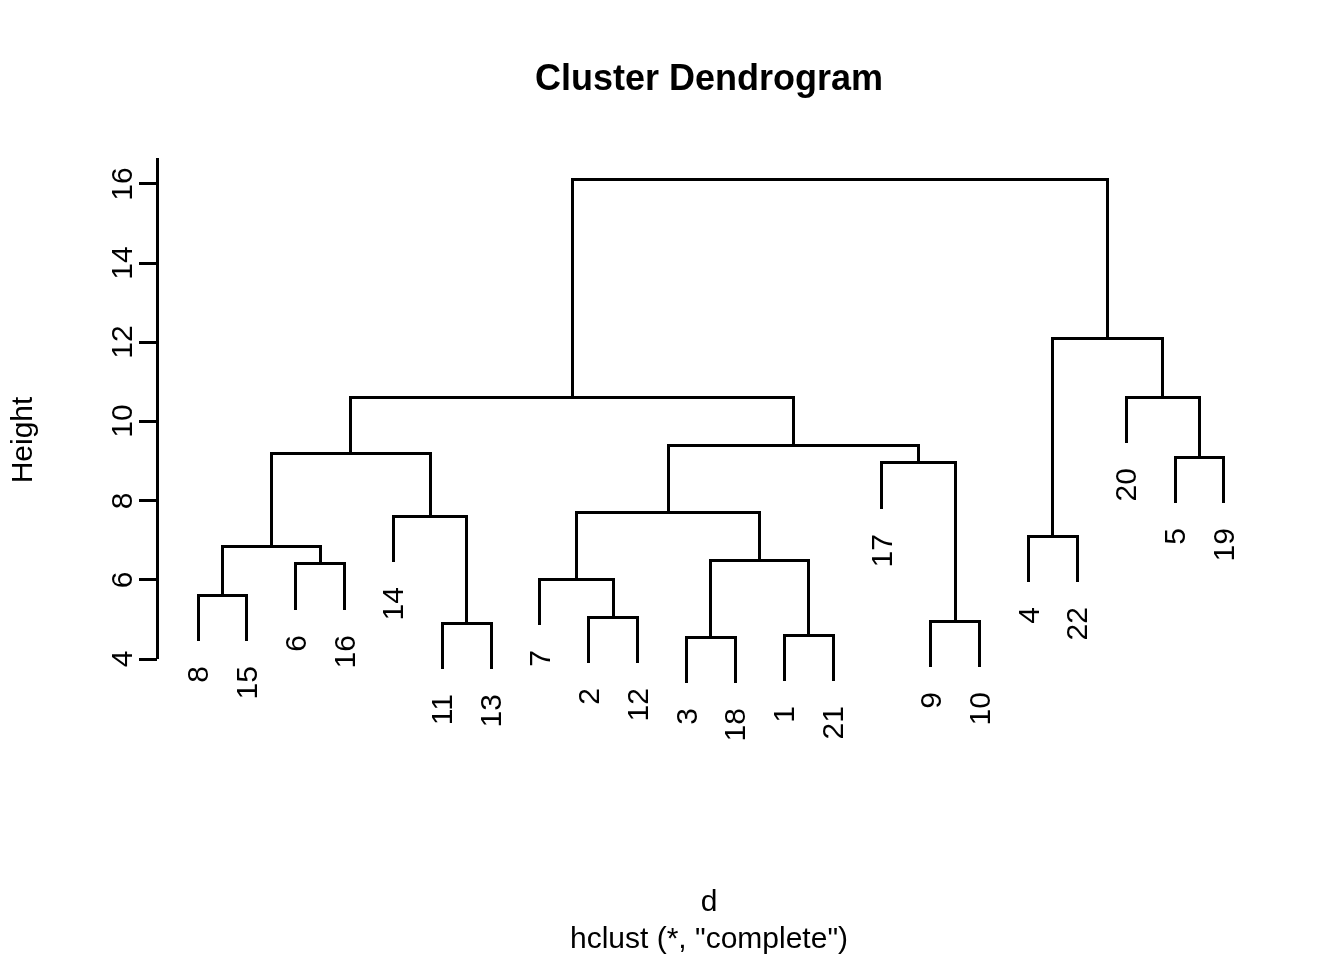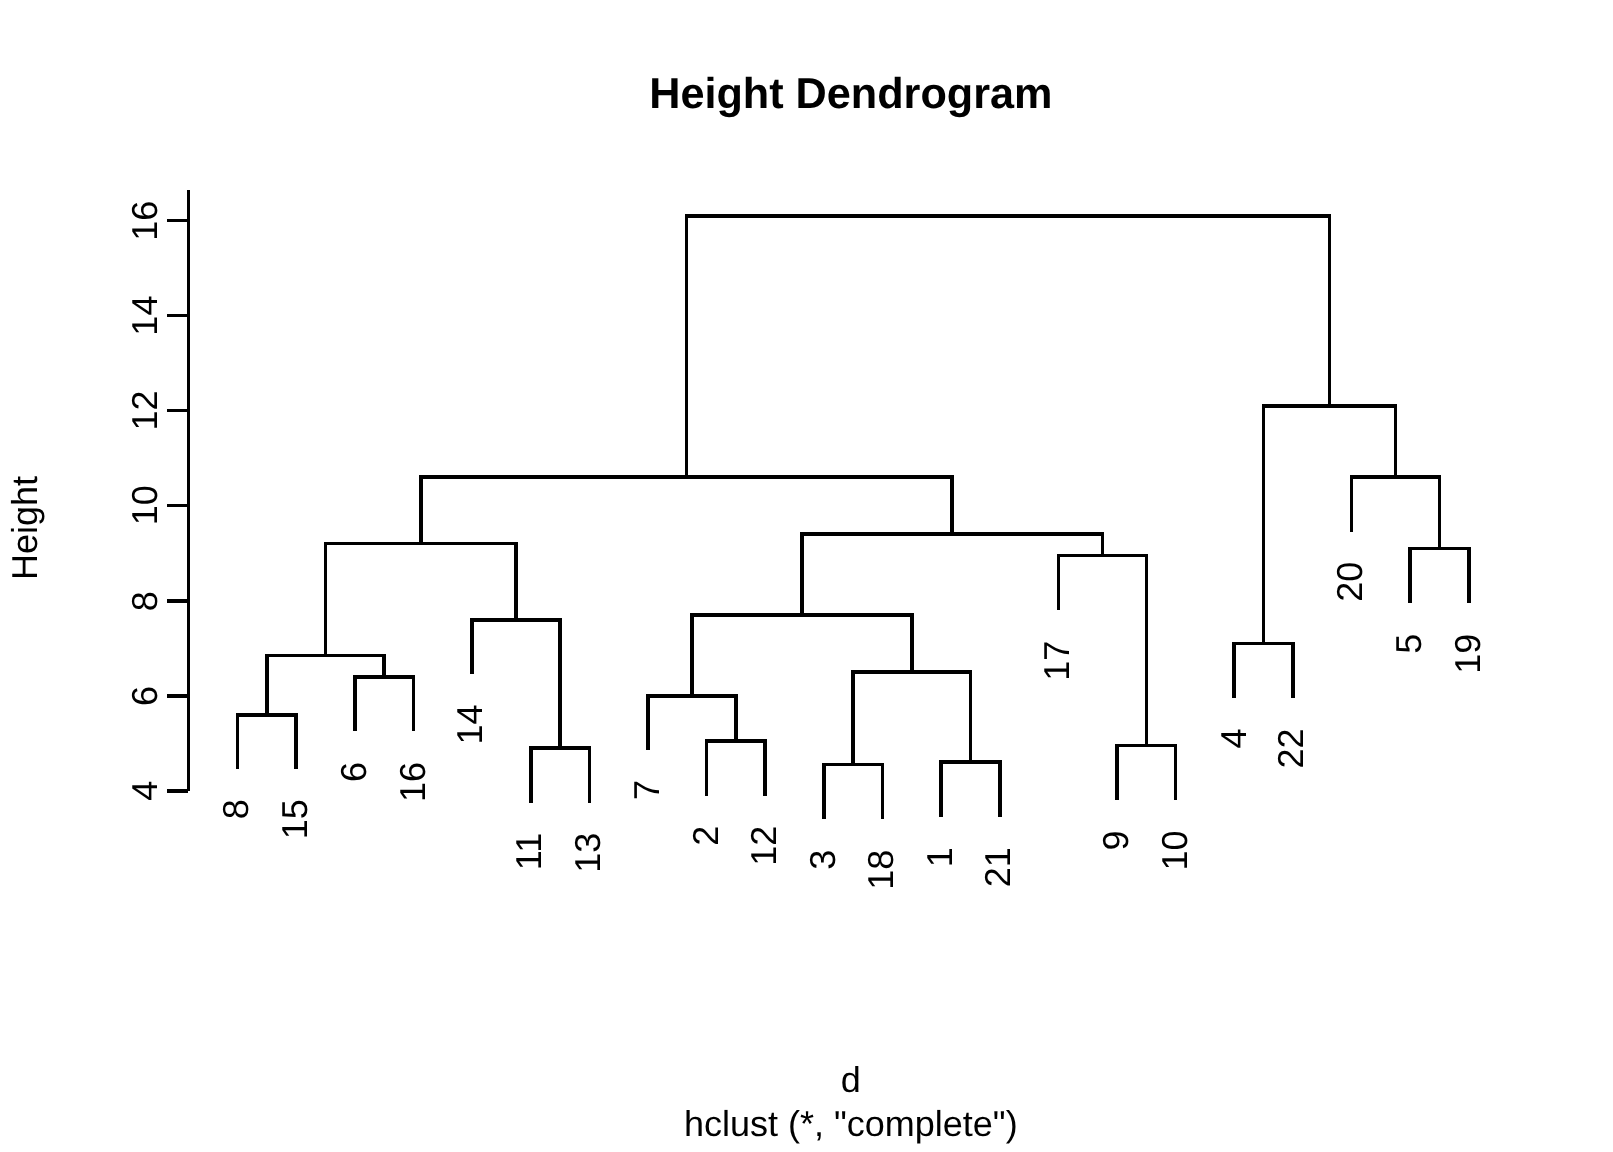--- a/index.html
+++ b/index.html
@@ -15,21 +15,21 @@
           font-size:30px;line-height:30px;white-space:nowrap;color:#000;}
   .rlabel.leaf{width:140px;text-align:right;}
   .rlabel.tick{width:80px;text-align:center;}
   .rlabel.ylab{width:300px;text-align:center;}
   svg{position:absolute;left:0;top:0;}
 </style>
 </head>
 <body>
 
 <div class="figure">
-  <div class="title">Height Dendrogram</div>
+  <div class="title">Cluster Dendrogram</div>
 
   <svg id="plot-svg" width="1344" height="960">
       <line x1="157" y1="158" x2="157" y2="659" stroke="#000000" stroke-width="3" shape-rendering="crispEdges"></line>
       <line x1="139" y1="659" x2="157" y2="659" stroke="#000000" stroke-width="3" shape-rendering="crispEdges"></line>
       <line x1="139" y1="579.8" x2="157" y2="579.8" stroke="#000000" stroke-width="3" shape-rendering="crispEdges"></line>
       <line x1="139" y1="500.6" x2="157" y2="500.6" stroke="#000000" stroke-width="3" shape-rendering="crispEdges"></line>
       <line x1="139" y1="421.4" x2="157" y2="421.4" stroke="#000000" stroke-width="3" shape-rendering="crispEdges"></line>
       <line x1="139" y1="342.2" x2="157" y2="342.2" stroke="#000000" stroke-width="3" shape-rendering="crispEdges"></line>
       <line x1="139" y1="263" x2="157" y2="263" stroke="#000000" stroke-width="3" shape-rendering="crispEdges"></line>
       <line x1="139" y1="183.79999999999995" x2="157" y2="183.79999999999995" stroke="#000000" stroke-width="3" shape-rendering="crispEdges"></line>

